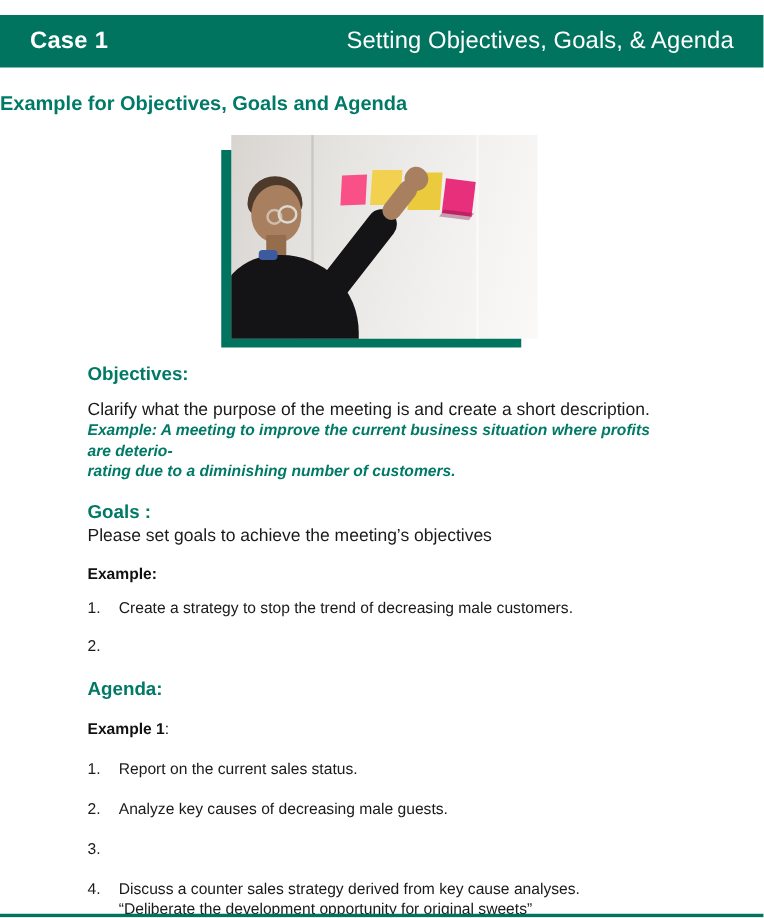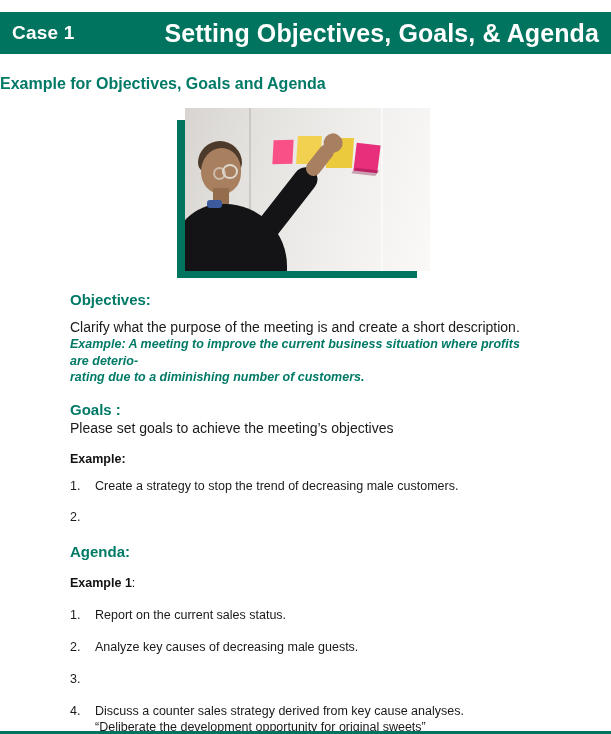--- a/index.html
+++ b/index.html
@@ -4,24 +4,24 @@
 <style>
   html,body{margin:0;padding:0;background:#ffffff;}
   .page{
     position:relative;width:611px;height:734px;background:#ffffff;overflow:hidden;
     font-family:"Liberation Sans","DejaVu Sans",sans-serif;color:#1a1a1a;
   }
   
   .topbar{
     margin-top:12px;height:42px;background:var(--teal-bar,#00745E);
     display:flex;align-items:center;justify-content:space-between;
-    padding:0 12px;box-sizing:border-box;text-align:right;
+    padding:0 24px;box-sizing:border-box;text-align:right;
   }
   .topbar .case{color:#fff;font-size:19px;font-weight:700;letter-spacing:.2px;}
-  .topbar .htitle{color:#fff;font-size:25px;font-weight:700;letter-spacing:.1px;}
+  .topbar .htitle{color:#fff;font-size:19px;font-weight:400;letter-spacing:.1px;}
   
   .title{
     margin:20px 50px 0 0;font-size:16px;line-height:20px;font-weight:700;
     color:var(--teal-heading,#007A66);text-align:left;
   }
   
   .photo-wrap{position:relative;margin:14px 0 0 177px;width:253px;height:170px;}
   .photo-accent{position:absolute;left:0;top:12px;width:240px;height:158px;background:var(--teal-bar,#00745E);}
   .photo{
     position:absolute;left:8px;top:0;width:245px;height:163px;overflow:hidden;

